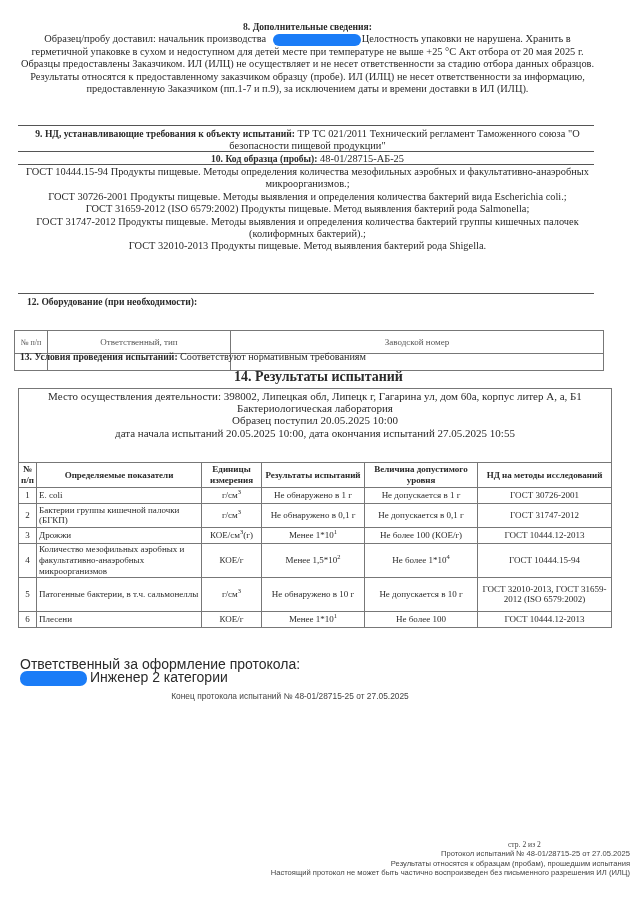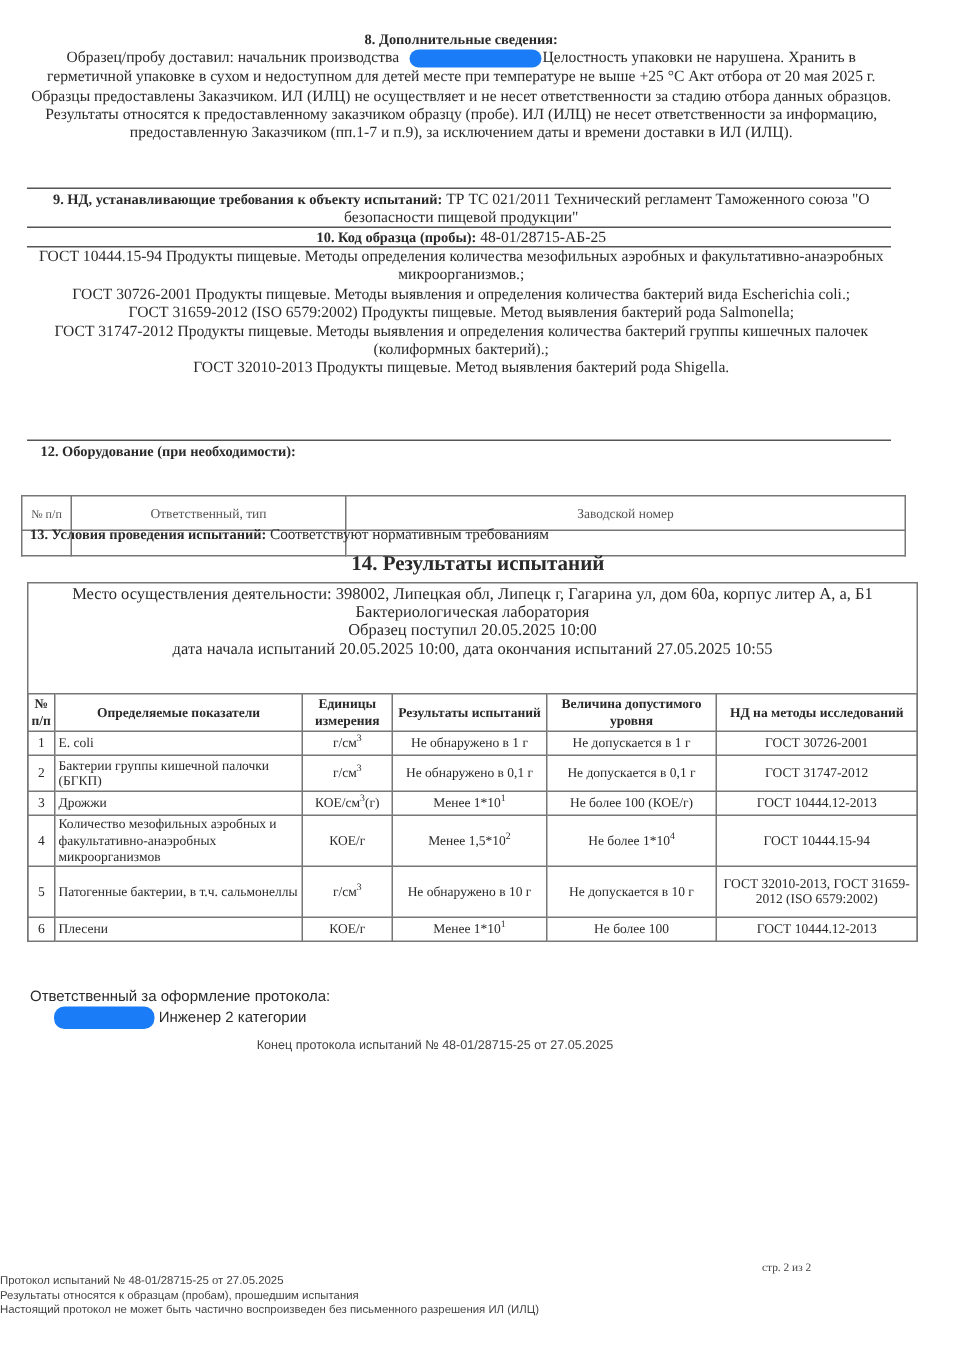--- a/index.html
+++ b/index.html
@@ -39,25 +39,25 @@
   #results-box { position: absolute; left: 18px; top: 388px; width: 592px; border: 1px solid #777; border-bottom: none; }
   #results-box .place { text-align: center; font-size: 11px; line-height: 12.2px; padding: 1px 4px 0 4px; }
   #results-table { width: 594px; margin-left: -1px; }
   #results-table th, #results-table td { border: 1px solid #777; font-size: 9px; line-height: 10.6px; padding: 0 2px; }
   #results-table th { font-weight: bold; text-align: center; height: 24px; }
   #results-table td { text-align: center; }
   #results-table td.name { text-align: left; }
   #results-table td.num { width: 12px; }
   sup { font-size: 6.5px; line-height: 0; }
 
-  #resp { left: 20px; top: 658px; font-family: "Liberation Sans", "DejaVu Sans", sans-serif; font-size: 10px; line-height: 13px; text-align: center; }
+  #resp { left: 20px; top: 658px; font-family: "Liberation Sans", "DejaVu Sans", sans-serif; font-size: 14px; line-height: 13px; }
   #end { left: 0; width: 580px; top: 691px; text-align: center; font-size: 8.4px; font-family: "Liberation Sans", "DejaVu Sans", sans-serif; color: #444; }
 
   #footer-page { left: 508px; top: 840px; font-size: 7.6px; color: #444; }
-  #footer { left: 0; width: 630px; top: 849px; text-align: left; font-size: 7.6px; line-height: 9.6px; color: #444; font-family: "Liberation Sans", "DejaVu Sans", sans-serif; }
+  #footer { left: 0; width: 630px; top: 849px; text-align: right; font-size: 7.6px; line-height: 9.6px; color: #444; font-family: "Liberation Sans", "DejaVu Sans", sans-serif; }
 </style>
 </head>
 <body>
 
 <div class="page">
 
   <div id="sec8" class="abs txt">
     <div class="sec-head">8. Дополнительные сведения:</div>
     <p>
       <span>Образец/пробу доставил: начальник производства</span>

